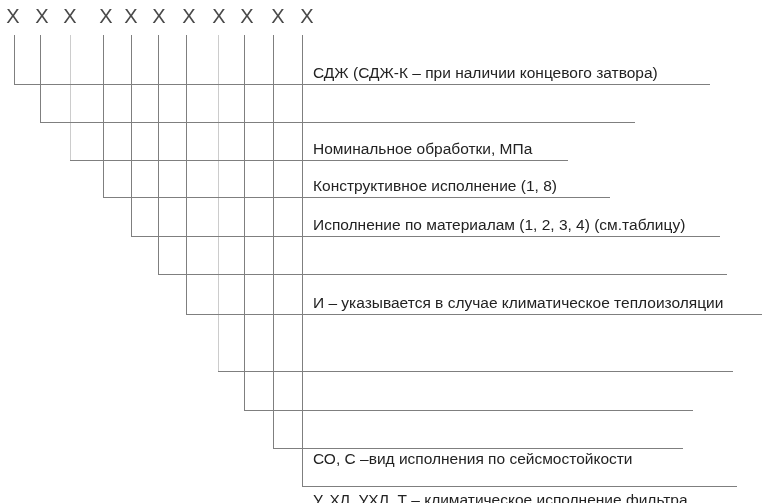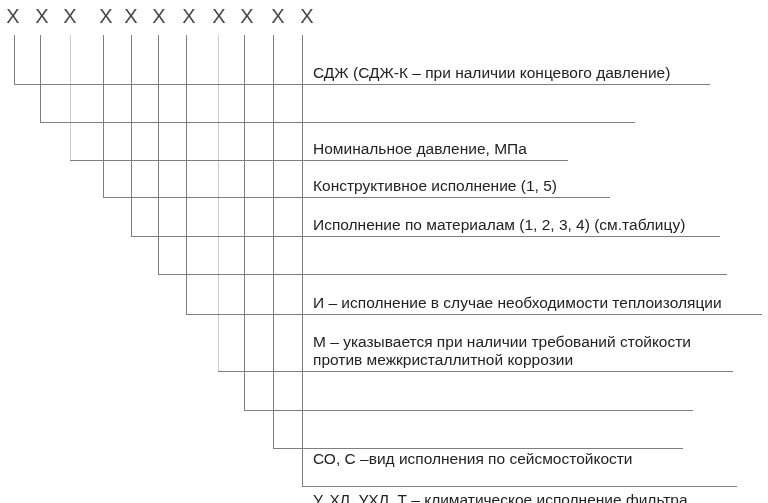--- a/index.html
+++ b/index.html
@@ -56,23 +56,21 @@
   <div class="hline" style="left:70px;  top:160px; width:498px"></div>
   <div class="hline" style="left:103px; top:197px; width:507px"></div>
   <div class="hline" style="left:131px; top:236px; width:589px"></div>
   <div class="hline" style="left:158px; top:274px; width:569px"></div>
   <div class="hline" style="left:186px; top:314px; width:576px"></div>
   <div class="hline" style="left:218px; top:371px; width:515px"></div>
   <div class="hline" style="left:244px; top:410px; width:449px"></div>
   <div class="hline" style="left:273px; top:448px; width:410px"></div>
   <div class="hline" style="left:302px; top:486px; width:435px"></div>
 
-  <div class="rowlabel" style="top:63px">СДЖ (СДЖ-К – при наличии концевого давление)</div>
-  <div class="rowlabel" style="top:139px">Номинальное давление, МПа</div>
-  <div class="rowlabel" style="top:176px">Конструктивное исполнение (1, 5)</div>
+  <div class="rowlabel" style="top:63px">СДЖ (СДЖ-К – при наличии концевого затвора)</div>
+  <div class="rowlabel" style="top:139px">Номинальное обработки, МПа</div>
+  <div class="rowlabel" style="top:176px">Конструктивное исполнение (1, 8)</div>
   <div class="rowlabel" style="top:215px">Исполнение по материалам (1, 2, 3, 4) (см.таблицу)</div>
-  <div class="rowlabel" style="top:293px">И – исполнение в случае необходимости теплоизоляции</div>
-  <div class="rowlabel" style="top:333px; line-height:18px">М – указывается при наличии требований стойкости
-против межкристаллитной коррозии</div>
+  <div class="rowlabel" style="top:293px">И – указывается в случае климатическое теплоизоляции</div>
   <div class="rowlabel" style="top:449px">СО, С –вид исполнения по сейсмостойкости</div>
   <div class="rowlabel" style="top:490px">У, ХЛ, УХЛ, Т – климатическое исполнение фильтра</div>
 
 </div>
 
 </body></html>

